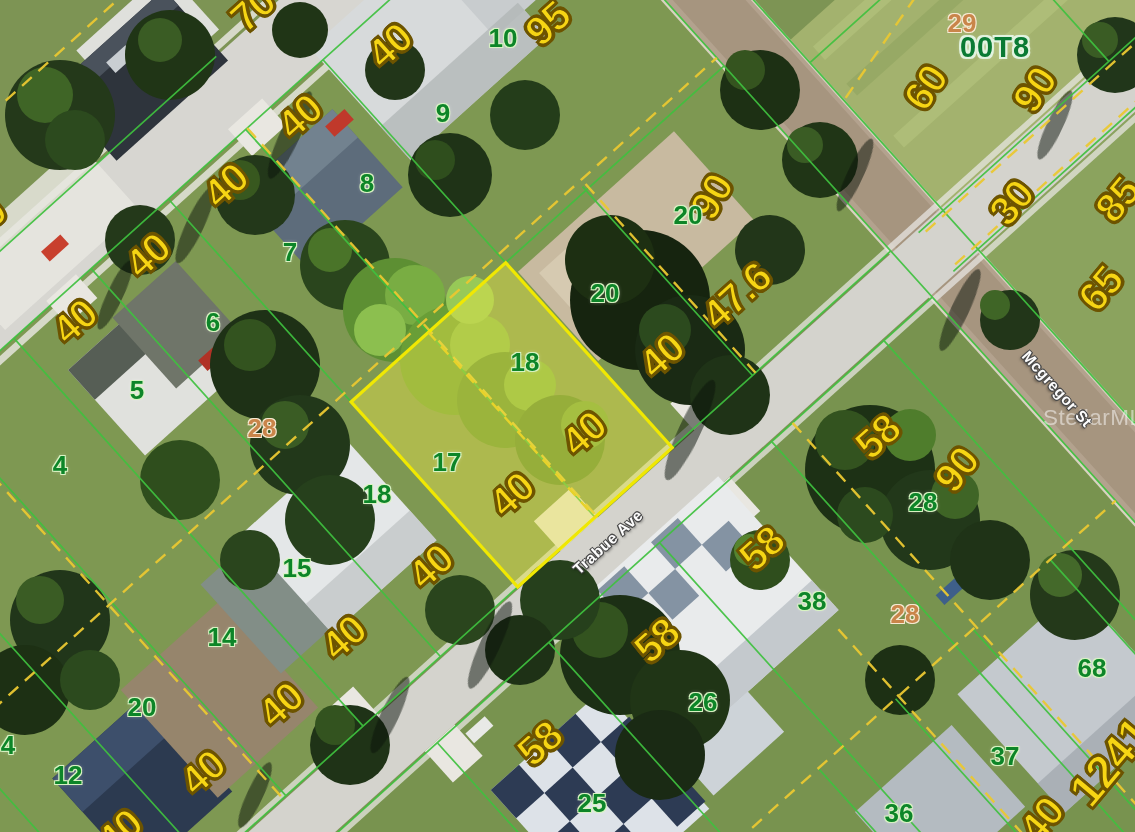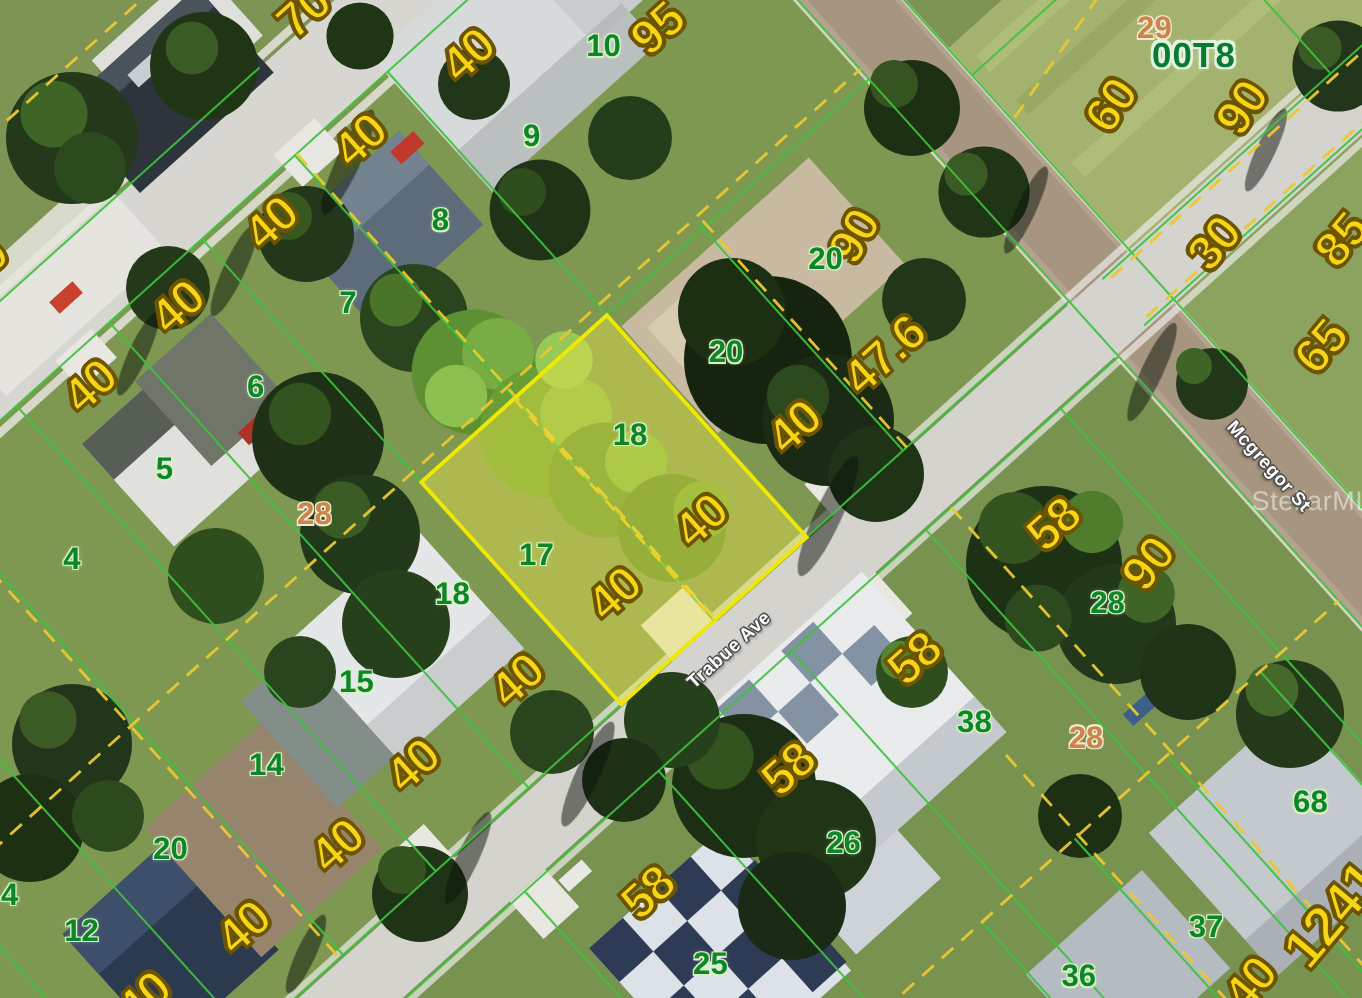--- a/index.html
+++ b/index.html
@@ -302,21 +302,21 @@
       <span class="mlabel lot" style="left: 377px; top: 494px; transform: translate(-50%, -50%) rotate(0deg);">18</span>
       <span class="mlabel lot" style="left: 447px; top: 430px; transform: translate(-50%, -50%) rotate(0deg); margin-top: 32px;">17</span>
       <span class="mlabel lot" style="left: 525px; top: 362px; transform: translate(-50%, -50%) rotate(0deg);">18</span>
       <span class="mlabel lot" style="left: 605px; top: 293px; transform: translate(-50%, -50%) rotate(0deg);">20</span>
       <span class="mlabel lot" style="left: 688px; top: 215px; transform: translate(-50%, -50%) rotate(0deg);">20</span>
       <span class="mlabel lot" style="left: 592px; top: 803px; transform: translate(-50%, -50%) rotate(0deg);">25</span>
       <span class="mlabel lot" style="left: 703px; top: 702px; transform: translate(-50%, -50%) rotate(0deg);">26</span>
       <span class="mlabel lot" style="left: 812px; top: 601px; transform: translate(-50%, -50%) rotate(0deg);">38</span>
       <span class="mlabel lot" style="left: 923px; top: 502px; transform: translate(-50%, -50%) rotate(0deg);">28</span>
       <span class="mlabel lot" style="left: 899px; top: 813px; transform: translate(-50%, -50%) rotate(0deg);">36</span>
-      <span class="mlabel lot" style="left: 1005px; top: 772px; transform: translate(-50%, -50%) rotate(0deg);">37</span>
+      <span class="mlabel lot" style="left: 1005px; top: 756px; transform: translate(-50%, -50%) rotate(0deg);">37</span>
       <span class="mlabel lot" style="left: 1092px; top: 668px; transform: translate(-50%, -50%) rotate(0deg);">68</span>
       <span class="mlabel lot" style="left: 8px; top: 745px; transform: translate(-50%, -50%) rotate(0deg);">4</span>
       <span class="mlabel blk" style="left: 962px; top: 23px; transform: translate(-50%, -50%) rotate(0deg);">29</span>
       <span class="mlabel blk" style="left: 262px; top: 428px; transform: translate(-50%, -50%) rotate(0deg);">28</span>
       <span class="mlabel blk" style="left: 905px; top: 614px; transform: translate(-50%, -50%) rotate(0deg);">28</span>
       <span class="mlabel sub" style="left: 995px; top: 47px; transform: translate(-50%, -50%) rotate(0deg);">00T8</span>
       <span class="mlabel street" style="left: 608px; top: 542px; transform: translate(-50%, -50%) rotate(-42deg);">Trabue Ave</span>
       <span class="mlabel street" style="left: 1057px; top: 389px; transform: translate(-50%, -50%) rotate(48deg);">Mcgregor St</span>
     </div>
 </div>

